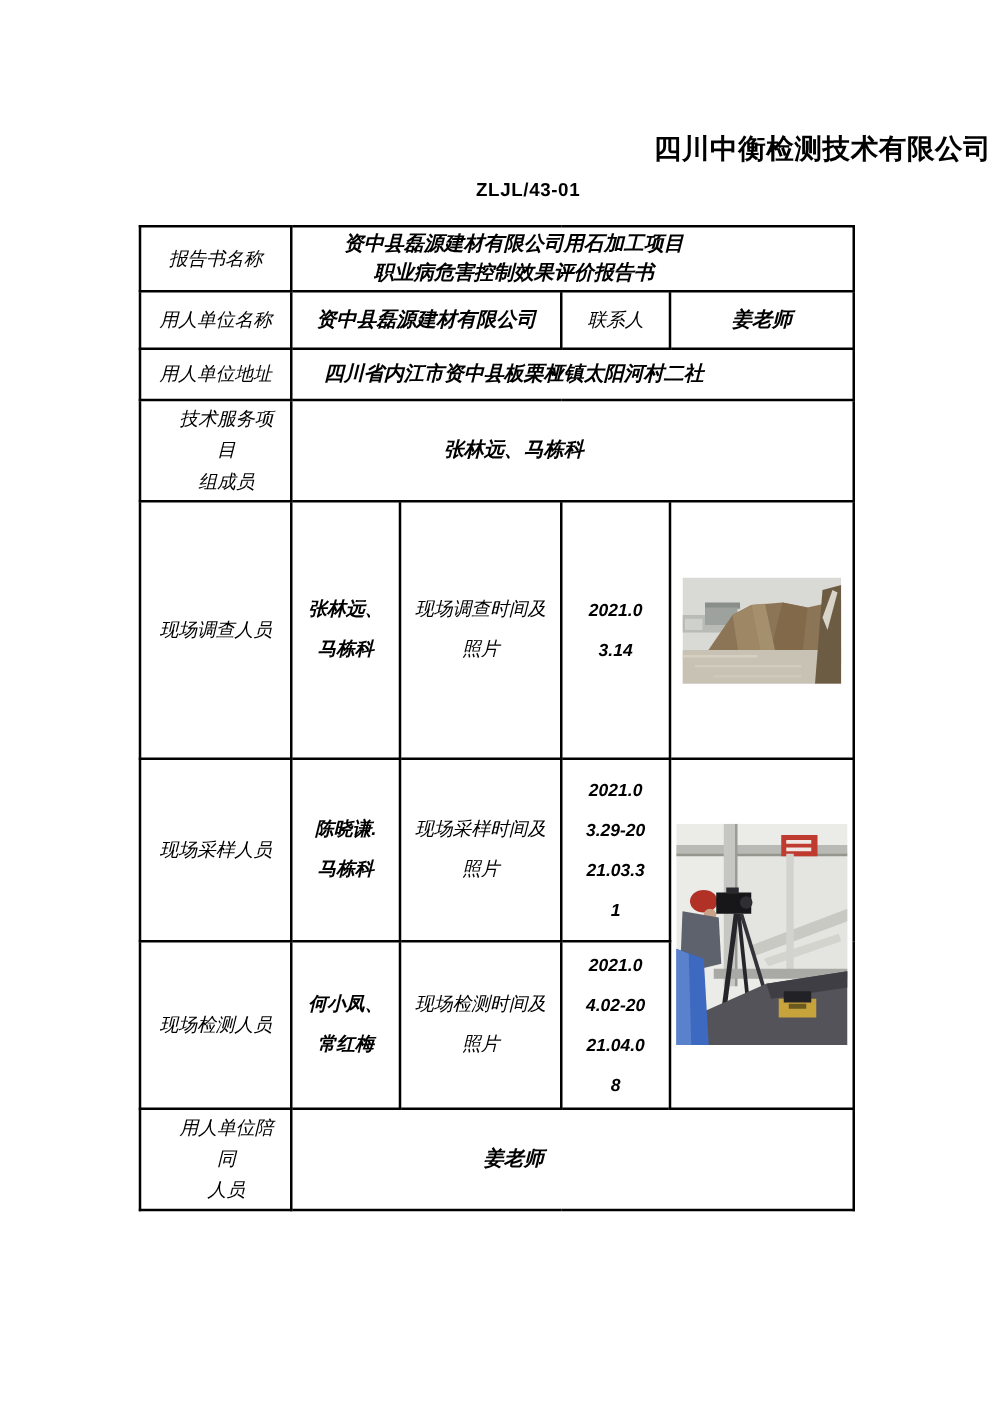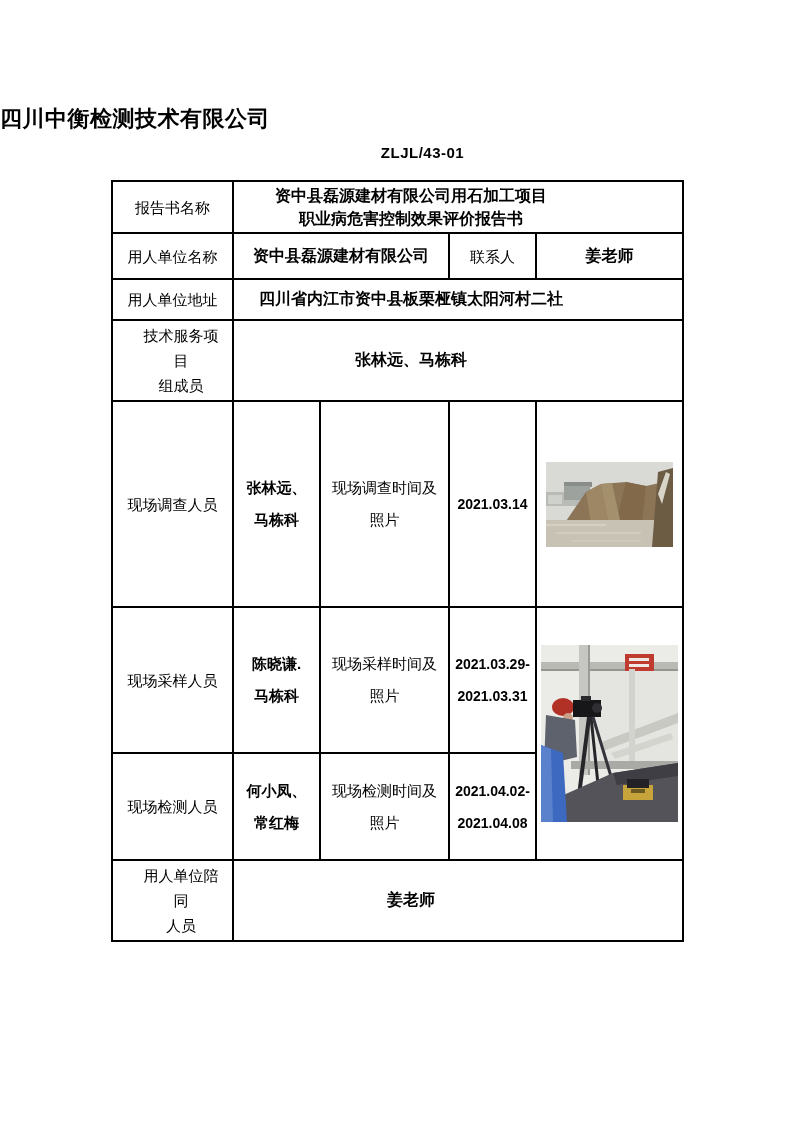--- a/index.html
+++ b/index.html
@@ -6,49 +6,49 @@
   html, body { background: #ffffff; }
   body {
     width: 793px; height: 1122px;
     position: relative;
     font-family: "Liberation Sans", sans-serif;
     color: #000;
     overflow: hidden;
   }
   .title {
     position: absolute; top: 104px; left: 0; width: 793px;
-    text-align: left;
+    text-align: right;
     font-size: 22px; font-weight: 700; letter-spacing: 0.5px;
   }
   .subtitle-row {
     position: absolute; top: 144px; left: 0; width: 793px;
     display: flex; justify-content: center; align-items: baseline;
     transform: translateX(10px);
   }
   .subtitle { font-size: 21px; font-weight: 700; letter-spacing: 0.5px; }
   .form-code { font-size: 15px; font-weight: 700; margin-left: 32px; letter-spacing: 0.5px; }
 
   table.form-table {
     position: absolute; left: 111px; top: 180px;
     width: 571px;
-    border-collapse: collapse; table-layout: fixed;
+    border-collapse: collapse; table-layout: fixed; font-style: italic;
   }
   td {
     border: 2px solid #000;
     text-align: center; vertical-align: middle;
     overflow: hidden;
   }
   .lbl   { font-size: 15px; font-weight: 400; line-height: 25px; padding: 2px 8px; }
   .pre   { white-space: pre-line; padding-left: 25px; }
   .val   { font-size: 16px; font-weight: 700; padding: 2px 6px; }
   .val2l { line-height: 23px; }
   .shift { padding-right: 100px; } 
   .name  { font-size: 15px; font-weight: 700; line-height: 32px; white-space: pre-line; padding: 2px 4px; }
   .plain { font-size: 15px; font-weight: 400; line-height: 32px; padding: 2px 8px; }
-  .date  { font-size: 14px; font-weight: 700; line-height: 32px; word-break: break-all; padding: 2px 2px; border-radius: 25px; }
+  .date  { font-size: 14px; font-weight: 700; line-height: 32px; word-break: break-all; padding: 2px 16px; border-radius: 25px; }
   .photo-cell { padding: 0; }
   .photo-frame { display: block; margin: 0 auto; }
 </style>
 </head>
 <body>
 
 <div class="title">四川中衡检测技术有限公司</div>
 
 <div class="subtitle-row">
   <span class="form-code">ZLJL/43-01</span>

